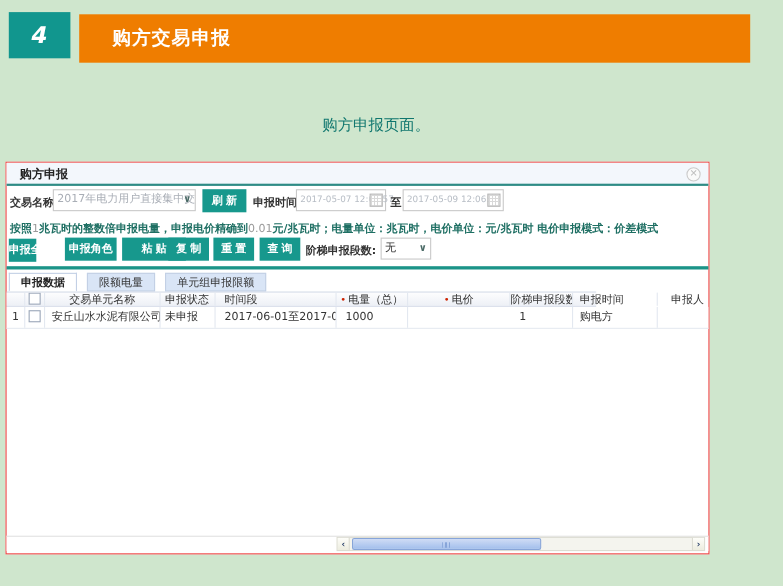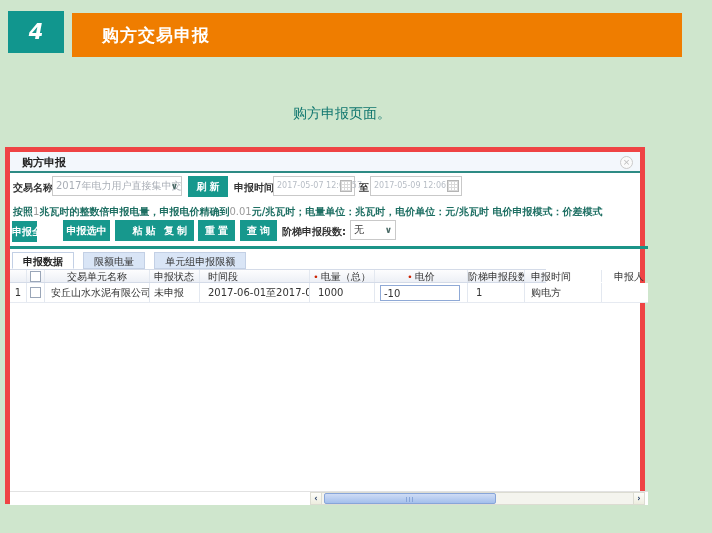--- a/index.html
+++ b/index.html
@@ -12,21 +12,21 @@
              color:#fff; font-size:21px; font-weight:bold; font-style:italic;
              display:flex; align-items:center; justify-content:center; }
   .banner { position:absolute; left:72px; top:13px; width:610px; height:44px; background:#ef7d00;
             color:#fff; font-weight:bold; font-size:17px; line-height:44px; padding-left:30px;
             letter-spacing:1px; }
   .caption { position:absolute; left:293px; top:105px; font-family:"DejaVu Serif","Liberation Serif",serif;
              font-size:14px; color:#0f766e; }
 
   
   .panel { position:absolute; left:5px; top:147px; width:640px; height:357px; background:#fff;
-           border:5px solid #ef4444; }
+           border:1px solid #ef4444; }
   .titlebar { position:relative; height:21px; background:#f3f7fc; border-bottom:2px solid #2e8b85; }
   .titlebar .t { font-size:11px; font-weight:bold; color:#222; line-height:21px; padding-left:12px; }
   .close-btn { position:absolute; right:7px; top:4px; width:13px; height:13px; border:1px solid #cacaca;
                border-radius:50%; color:#bdbdbd; font-size:9px; line-height:11px; text-align:center;
                background:#fafafa; cursor:pointer; }
 
   .lbl { position:absolute; font-size:10px; font-weight:bold; color:#333; white-space:nowrap; }
 
   .selbox { position:absolute; height:20px; border:1px solid #c9c9c9; background:#fff; font-size:10px;
             color:#a9aeb6; line-height:18px; padding:0 14px 0 3px; overflow:hidden; white-space:nowrap;
@@ -138,21 +138,21 @@
     <div class="datebox" style="left:360px; top:24px; width:92px;">
       <span>2017-05-09 12:06:57</span>
       <span class="cal-ico"></span>
     </div>
 
     <div class="hint">
       <span>按照</span><span class="num">1</span><span>兆瓦时的整数倍申报电量，申报电价精确到</span><span class="num">0.01</span><span>元/兆瓦时；电量单位：兆瓦时，电价单位：元/兆瓦时 </span><span class="strong">电价申报模式：价差模式</span>
     </div>
 
     <button class="btn-teal" style="left:2px;   top:69px; width:25px;">申报全部</button>
-    <button class="btn-teal" style="left:53px;  top:68px; width:47px;">申报选中</button>
+    <button class="btn-teal" style="left:53px;  top:68px; width:47px;">申报角色</button>
     <button class="btn-teal" style="left:105px; top:68px; width:58px;">粘 贴</button>
     <button class="btn-teal" style="left:147px; top:68px; width:37px;">复 制</button>
     <button class="btn-teal" style="left:188px; top:68px; width:37px;">重 置</button>
     <button class="btn-teal" style="left:230px; top:68px; width:37px;">查 询</button>
     <div class="lbl" style="left:272px; top:73px; font-weight:bold;">阶梯申报段数:</div>
     <div class="selbox dark" style="left:340px; top:68px; width:46px;">
       <span>无</span>
       <span class="chev">∨</span>
     </div>
 
@@ -185,23 +185,20 @@
 
     <div class="trow">
       <div class="cell c0">1</div>
       <div class="cell c1">
         <span class="cb"></span>
       </div>
       <div class="cell c2" style="padding-left:6px;">安丘山水水泥有限公司</div>
       <div class="cell c3">未申报</div>
       <div class="cell c4">2017-06-01至2017-06-30</div>
       <div class="cell c5">1000</div>
-      <div class="cell c6">
-        <input class="price-input" type="text" value="-10" style="">
-      </div>
       <div class="cell c7">1</div>
       <div class="cell c8">购电方</div>
       <div class="cell c9"></div>
     </div>
 
     <div class="tfoot">
       <div class="hscroll">
         <div class="sarrow left">‹</div>
         <div class="sthumb">
           <span class="grip"></span>

